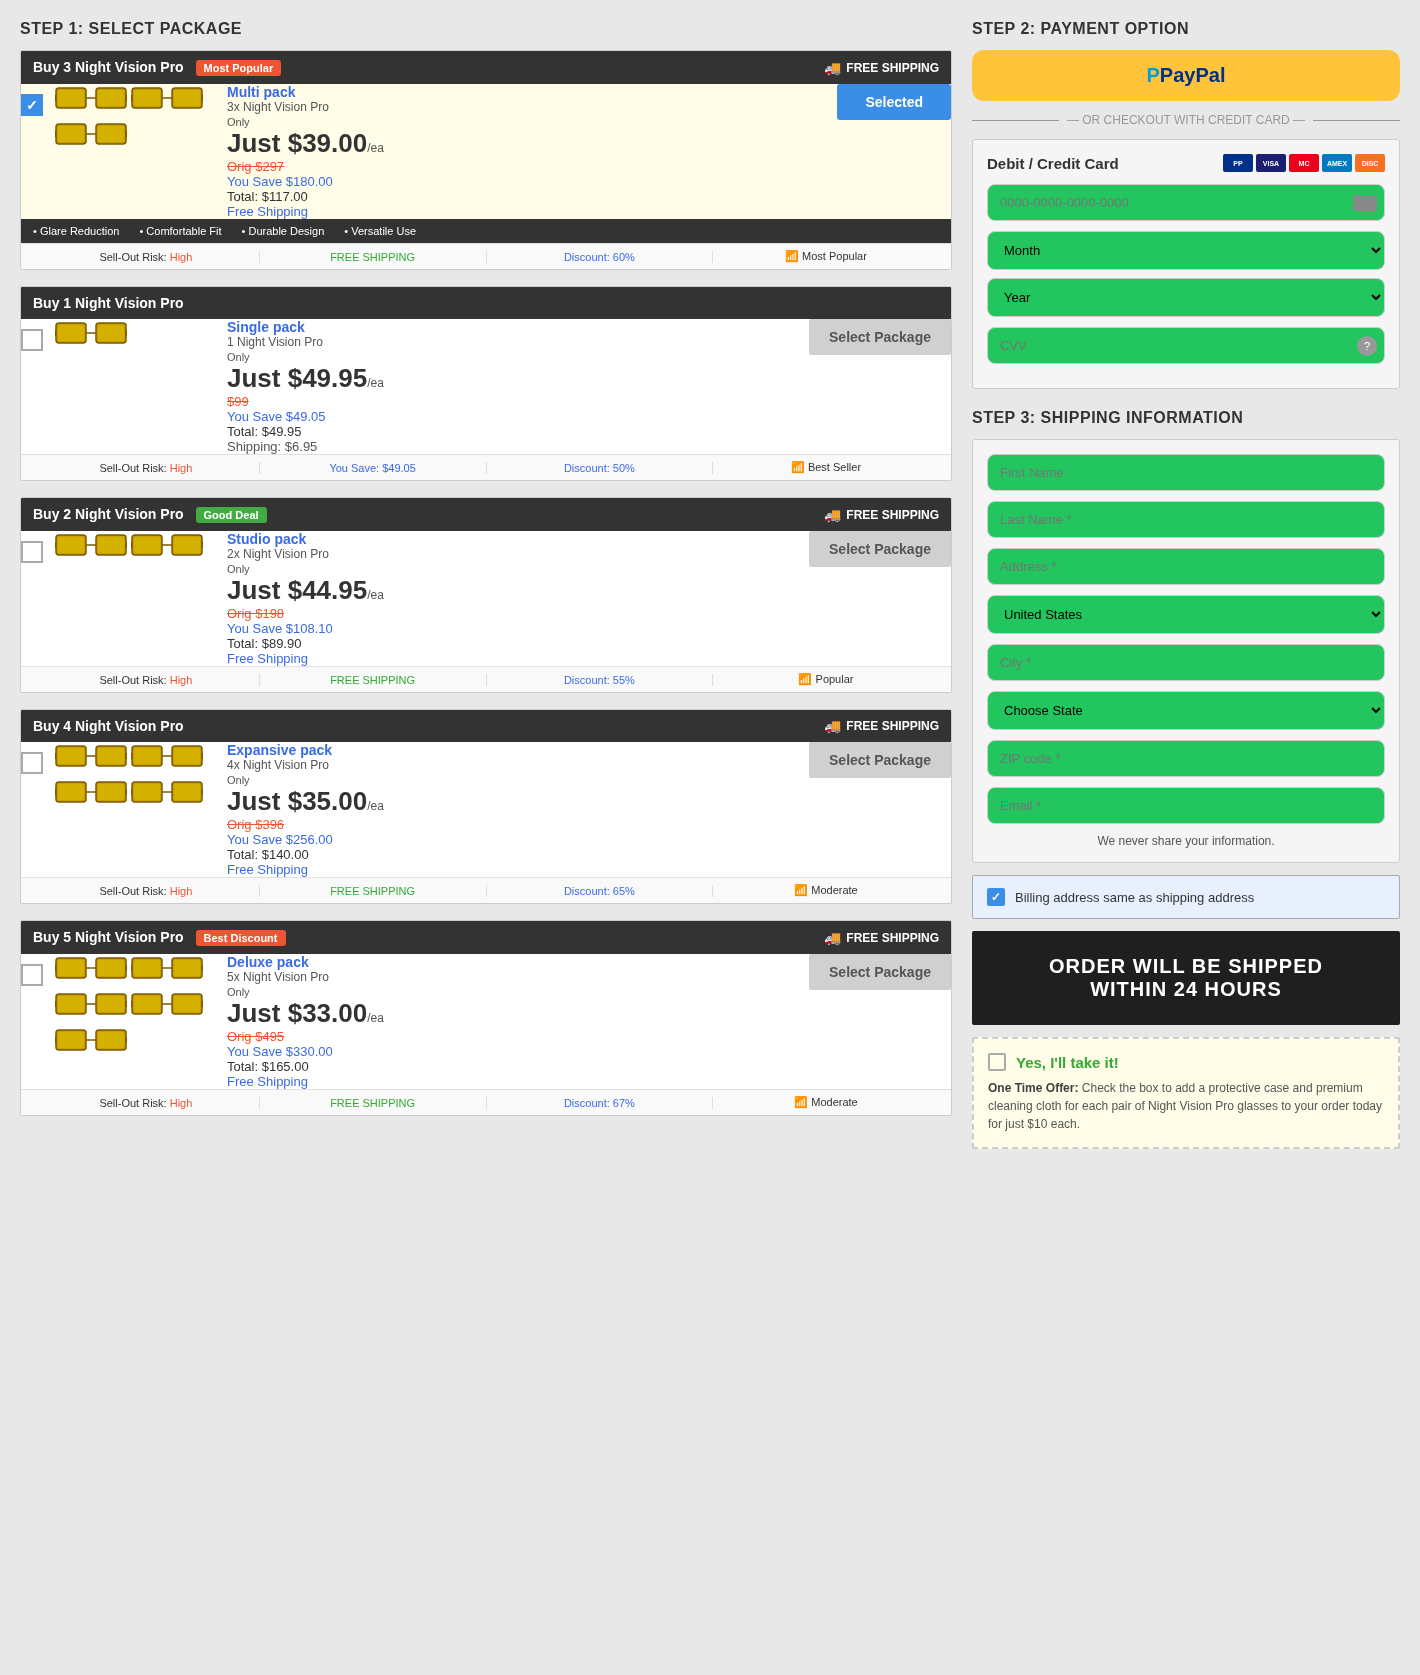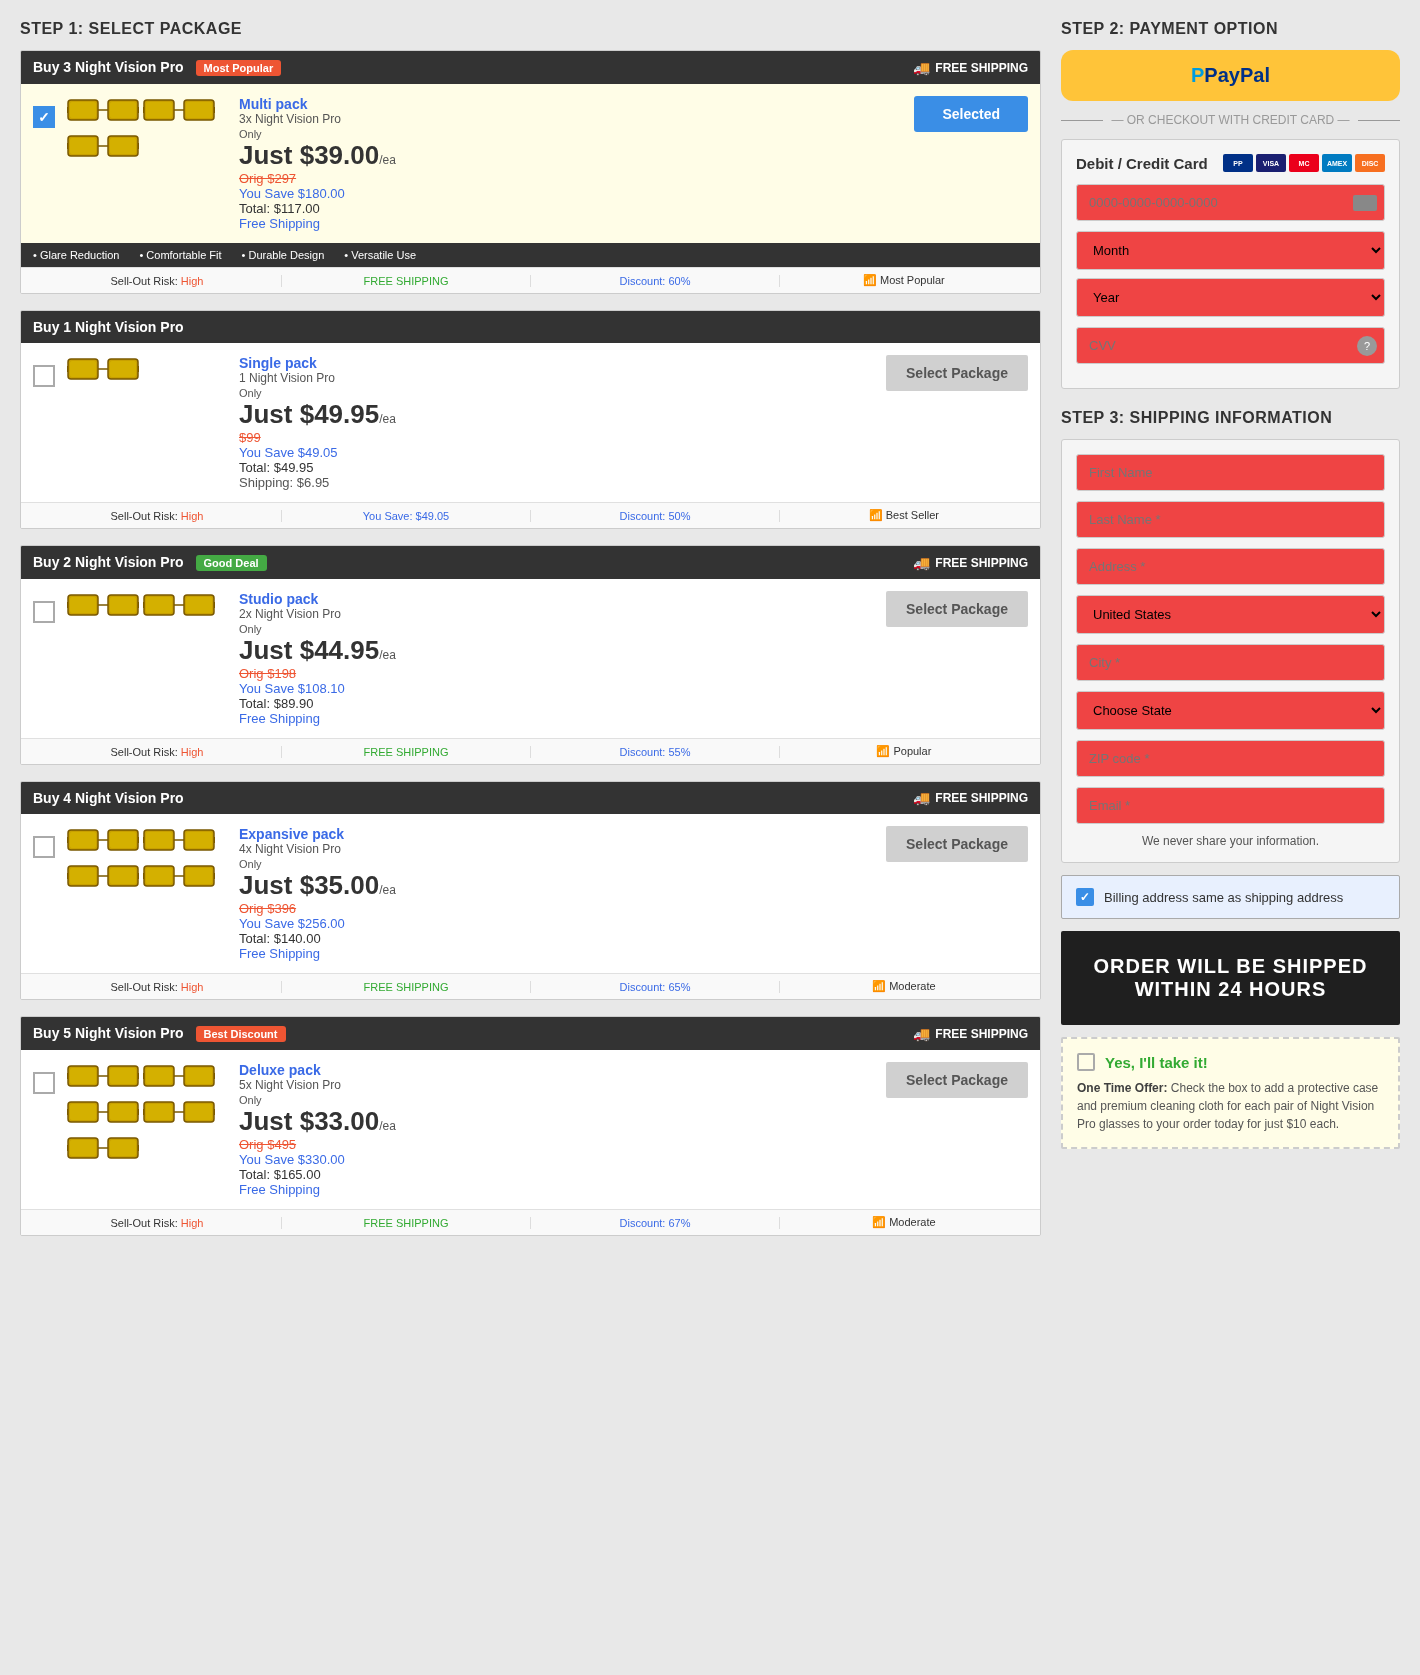--- a/index.html
+++ b/index.html
@@ -13,21 +13,21 @@
     
     .package-card { background: #fff; border: 1px solid #ccc; margin-bottom: 16px; border-radius: 2px; overflow: hidden; }
     .package-header { background: #333; color: #fff; padding: 8px 12px; display: flex; align-items: center; justify-content: space-between; font-size: 14px; font-weight: bold; }
     .badge { display: inline-block; padding: 2px 8px; border-radius: 3px; font-size: 11px; font-weight: bold; margin-left: 8px; }
     .badge-popular { background: #e53; color: #fff; }
     .badge-good { background: #4a4; color: #fff; }
     .badge-discount { background: #e53; color: #fff; }
     .free-shipping-badge { display: flex; align-items: center; gap: 5px; font-size: 12px; }
     .truck-icon { font-size: 14px; }
     
-    .package-body { background: #fffde7; padding: 12px; display: flex; align-items: flex-start; gap: 12px; }
+    .package-body { background: #fffde7; padding: 0; display: flex; align-items: flex-start; gap: 12px; }
     .package-body.white-bg { background: #fff; }
     .package-checkbox { width: 22px; height: 22px; border: 2px solid #aaa; display: flex; align-items: center; justify-content: center; flex-shrink: 0; margin-top: 10px; cursor: pointer; }
     .package-checkbox.checked { background: #3a8ee6; border-color: #3a8ee6; }
     .package-checkbox.checked::after { content: '✓'; color: #fff; font-size: 14px; font-weight: bold; }
     
     .package-info { flex: 1; }
     .pack-name { color: #3a6ae6; font-weight: bold; font-size: 14px; }
     .pack-desc { font-size: 12px; color: #555; margin-bottom: 2px; }
     .pack-only { font-size: 11px; color: #555; }
     .pack-price { font-size: 26px; font-weight: bold; color: #333; }
@@ -45,21 +45,21 @@
     
     .stats-bar { background: #f9f9f9; border-top: 1px solid #e0e0e0; padding: 6px 12px; display: flex; gap: 0; font-size: 11px; align-items: center; }
     .stat-item { flex: 1; text-align: center; }
     .stat-item:not(:last-child) { border-right: 1px solid #ddd; }
     .stat-high { color: #e53; }
     .stat-green { color: #3a3; }
     .stat-blue { color: #3a6ae6; }
     .stat-bar-icon { color: #3a6ae6; }
     
     
-    .right-col { width: 339px; flex-shrink: 0; }
+    .right-col { width: 428px; flex-shrink: 0; }
     .step2-title { font-size: 16px; font-weight: bold; color: #333; margin-bottom: 12px; letter-spacing: 0.5px; }
     
     .paypal-btn { background: #ffc439; border: none; padding: 14px; width: 100%; cursor: pointer; border-radius: 12px; display: flex; align-items: center; justify-content: center; margin-bottom: 12px; }
     .paypal-logo { font-size: 20px; font-weight: bold; color: #003087; }
     .paypal-logo span { color: #009cde; }
     
     .or-divider { text-align: center; color: #999; font-size: 12px; margin-bottom: 12px; display: flex; align-items: center; gap: 8px; }
     .or-divider::before, .or-divider::after { content: ''; flex: 1; height: 1px; background: #999; }
     
     .card-section { background: #f5f5f5; border: 1px solid #ccc; border-radius: 3px; padding: 14px; margin-bottom: 20px; }
@@ -67,21 +67,21 @@
     .card-title { font-size: 15px; font-weight: bold; color: #333; }
     .card-icons { display: flex; gap: 3px; }
     .card-icon { width: 30px; height: 18px; border-radius: 2px; font-size: 7px; display: flex; align-items: center; justify-content: center; font-weight: bold; }
     .ci-paypal { background: #003087; color: #fff; }
     .ci-visa { background: #1a1f71; color: #fff; }
     .ci-mc { background: #eb001b; color: #fff; }
     .ci-amex { background: #007bc1; color: #fff; }
     .ci-disc { background: #f76f20; color: #fff; }
     
     .form-row { margin-bottom: 10px; }
-    .form-input { width: 100%; padding: 10px 12px; border: 1px solid #ccc; border-radius: 3px; font-size: 13px; background: #ef4444; }
+    .form-input { width: 100%; padding: 10px 12px; border: 1px solid #ccc; border-radius: 8px; font-size: 13px; background: #22c55e; }
     .form-row-inline { display: flex; gap: 8px; flex-direction: column; }
     .form-row-inline .form-input { flex: 1; }
     
     .card-input-wrap { position: relative; }
     .card-input-wrap .card-icon-input { position: absolute; right: 8px; top: 50%; transform: translateY(-50%); width: 24px; height: 16px; background: #888; border-radius: 2px; }
     .cvv-wrap { position: relative; }
     .cvv-help { position: absolute; right: 8px; top: 50%; transform: translateY(-50%); width: 20px; height: 20px; background: #999; color: #fff; border-radius: 50%; display: flex; align-items: center; justify-content: center; font-size: 11px; cursor: pointer; }
     
     
     .step3-title { font-size: 16px; font-weight: bold; color: #333; margin-bottom: 12px; letter-spacing: 0.5px; }

